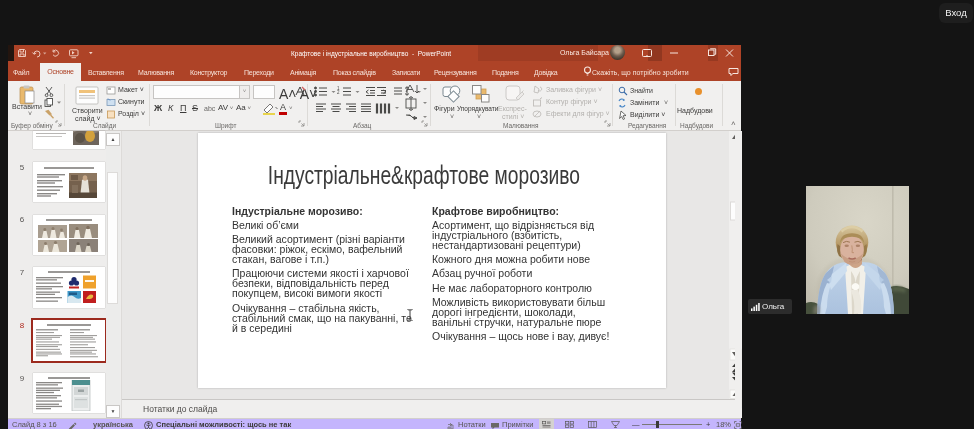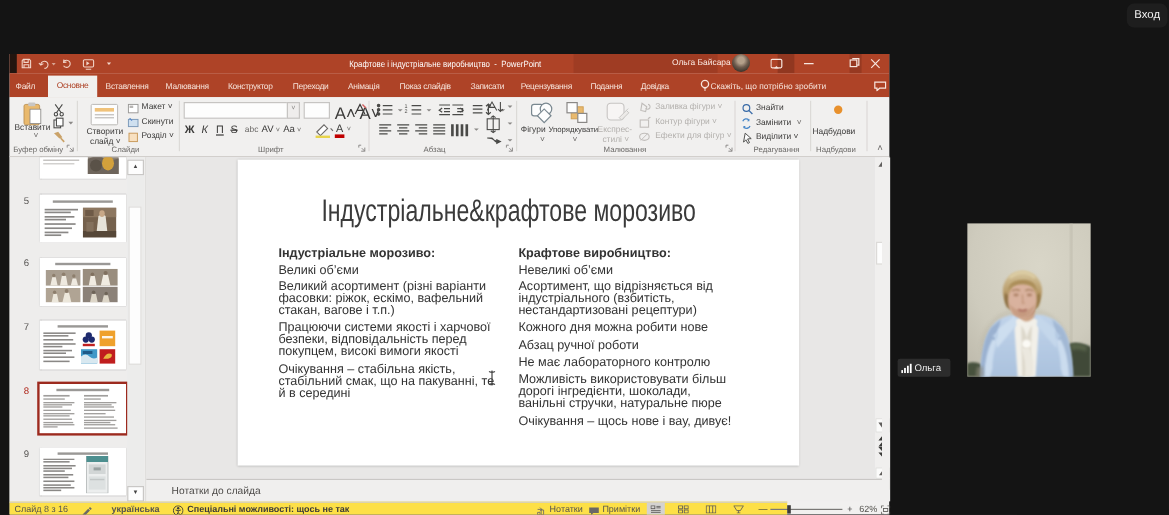--- a/index.html
+++ b/index.html
@@ -15,21 +15,21 @@
   .tab.active{background:#f1f0ef;color:#ae4327;top:2px;height:18px;line-height:17px;text-align:center;}
   .grplabel{position:absolute;top:41px;font-size:6.5px;color:#6a6866;white-space:nowrap;}
   .gdiv{position:absolute;top:3px;height:42px;width:1px;background:#dcdad7;}
   .rtxt{position:absolute;font-size:7px;color:#3b3a39;white-space:nowrap;}
   .rgray{position:absolute;font-size:7px;color:#b3b0ad;white-space:nowrap;}
   
   #panel{left:0;top:86px;width:114px;height:287px;background:#eeedec;}
   #workspace{left:114px;top:86px;width:613px;height:268px;background:#e8e7e6;}
   #notesbar{left:114px;top:354px;width:613px;height:18px;background:#f0efee;border-top:1px solid #c9c7c5;}
   #scrollcol{left:727px;top:86px;width:6px;height:287px;background:#f0efee;}
-  #statusbar{left:0;top:373px;width:648px;height:11px;background:#fde047;border-top:1px solid #d2cfcc;}
+  #statusbar{left:0;top:373px;width:733px;height:11px;background:#c4b5fd;border-top:1px solid #d2cfcc;}
   #slide{left:190px;top:88px;width:468px;height:255px;background:#fff;box-shadow:0 0 2px rgba(0,0,0,.25);}
   .thumb{position:absolute;left:25px;width:72px;background:#fff;box-shadow:0 0 1px rgba(0,0,0,.35);overflow:hidden;}
   .tnum{position:absolute;left:9px;width:10px;font-size:8px;color:#565452;text-align:center;}
   .sbtn{position:absolute;background:#fdfdfd;border:1px solid #c9c7c5;color:#444;
         font-size:5px;text-align:center;}
   .col p{margin:0 0 4.3px 0;font-size:10.5px;line-height:10px;color:#333333;white-space:nowrap;}
   .col p.h{font-weight:bold;}
   .st{position:absolute;top:1px;font-size:7.5px;color:#55534f;white-space:nowrap;}
 </style>
 </head>
@@ -492,21 +492,20 @@
       <div class="abs" style="left:-8px;top:27px;width:468px;text-align:center;font-size:26px;color:#3a3a3a;"><span style="display:inline-block;transform:scaleX(.74);transform-origin:50% 0;white-space:nowrap;">Індустріальне&amp;крафтове морозиво</span></div>
       <div class="col abs" style="left:34px;top:72.5px;">
         <p class="h">Індустріальне морозиво:</p>
         <p>Великі об’єми</p>
         <p>Великий асортимент (різні варіанти<br>фасовки: ріжок, ескімо, вафельний<br>стакан, вагове і т.п.)</p>
         <p>Працюючи системи якості і харчової<br>безпеки, відповідальність перед<br>покупцем, високі вимоги якості</p>
         <p>Очікування – стабільна якість,<br>стабільний смак, що на пакуванні, те<br>й в середині</p>
       </div>
       <div class="col abs" style="left:234px;top:72.5px;">
         <p class="h">Крафтове виробництво:</p>
-        <p>Невеликі об’єми</p>
         <p>Асортимент, що відрізняється від<br>індустріального (взбитість,<br>нестандартизовані рецептури)</p>
         <p>Кожного дня можна робити нове</p>
         <p>Абзац ручної роботи</p>
         <p>Не має лабораторного контролю</p>
         <p>Можливість використовувати більш<br>дорогі інгредієнти, шоколади,<br>ванільні стручки, натуральне пюре</p>
         <p>Очікування – щось нове і вау, дивує!</p>
       </div>
       <svg class="abs" style="left:208px;top:175px;" width="8" height="14" viewBox="0 0 8 14">
         <path d="M1.5 1.5 q2 1.2 2.5 0 q.5 1.2 2.5 0 M4 1.8 v10.4 M1.5 12.5 q2-1.2 2.5 0 q.5-1.2 2.5 0" stroke="#3f3f3f" stroke-width="1" fill="none"></path>
       </svg>
@@ -571,21 +570,21 @@
             <path d="M3.2 0.5 v6 M5.9 0.5 v6"></path>
           </g>
         </svg>
       <svg class="abs" style="left:603px;top:2px;" width="9" height="7" viewBox="0 0 9 7">
           <path d="M0.5 0.5 h8 l-2.5 4 h-3z M4.5 4.5 v2 M3 6.5 h3" stroke="#5a5856" stroke-width=".7" fill="none"></path>
         </svg>
       <span class="st" style="left:624px;color:#3b3a39;">—</span>
       <div class="abs" style="left:634px;top:5px;width:60px;height:1px;background:#7a7876;"></div>
       <div class="abs" style="left:648px;top:2px;width:3px;height:7px;background:#3b3a39;"></div>
       <span class="st" style="left:698px;color:#3b3a39;">+</span>
-      <span class="st" style="left:708px;">62%</span>
+      <span class="st" style="left:708px;">18%</span>
       <svg class="abs" style="left:726px;top:2px;" width="8" height="8" viewBox="0 0 8 8">
           <g stroke="#5a5856" stroke-width=".7" fill="none">
             <path d="M0.5 2.5 v-2 h2 M5.5 0.5 h2 v2 M7.5 5.5 v2 h-2 M2.5 7.5 h-2 v-2"></path>
             <rect x="2.2" y="2.8" width="3.6" height="2.4"></rect>
           </g>
         </svg>
     </div>
   </div>
 
   <div id="cam" class="abs" style="left:806px;top:186px;width:103px;height:128px;">

